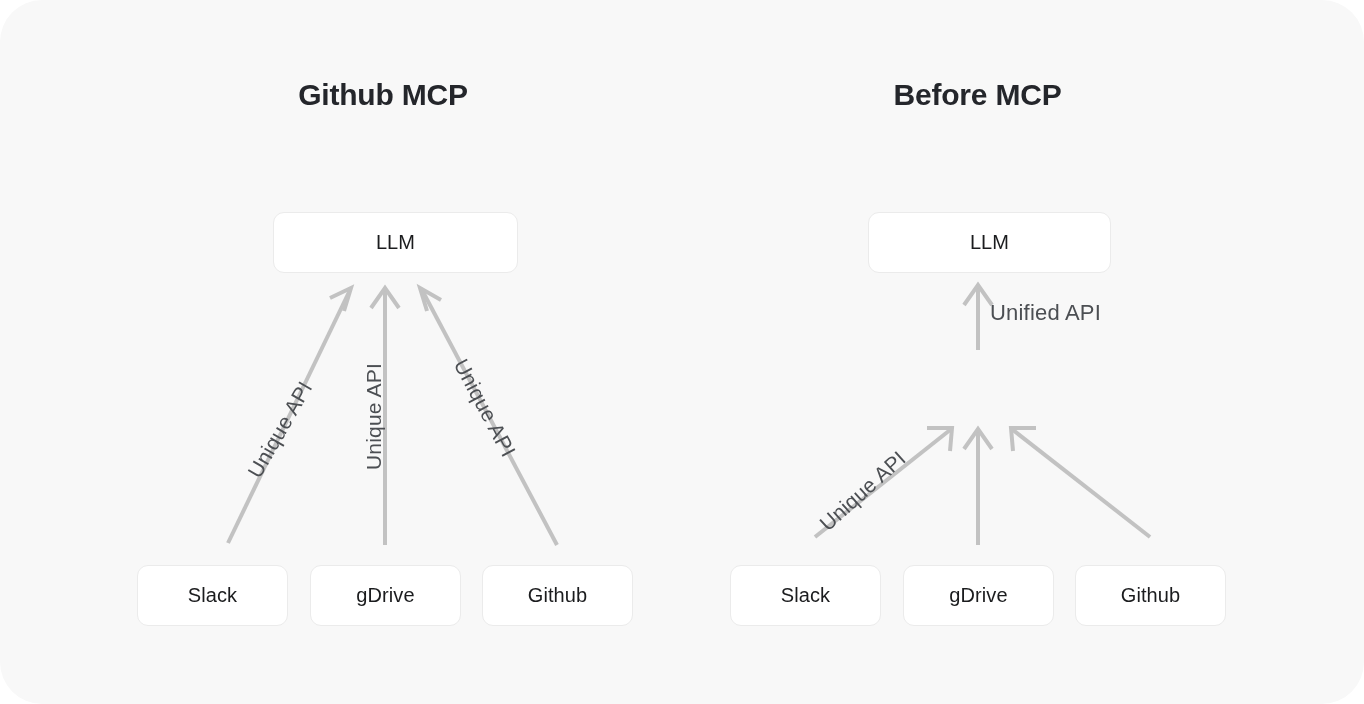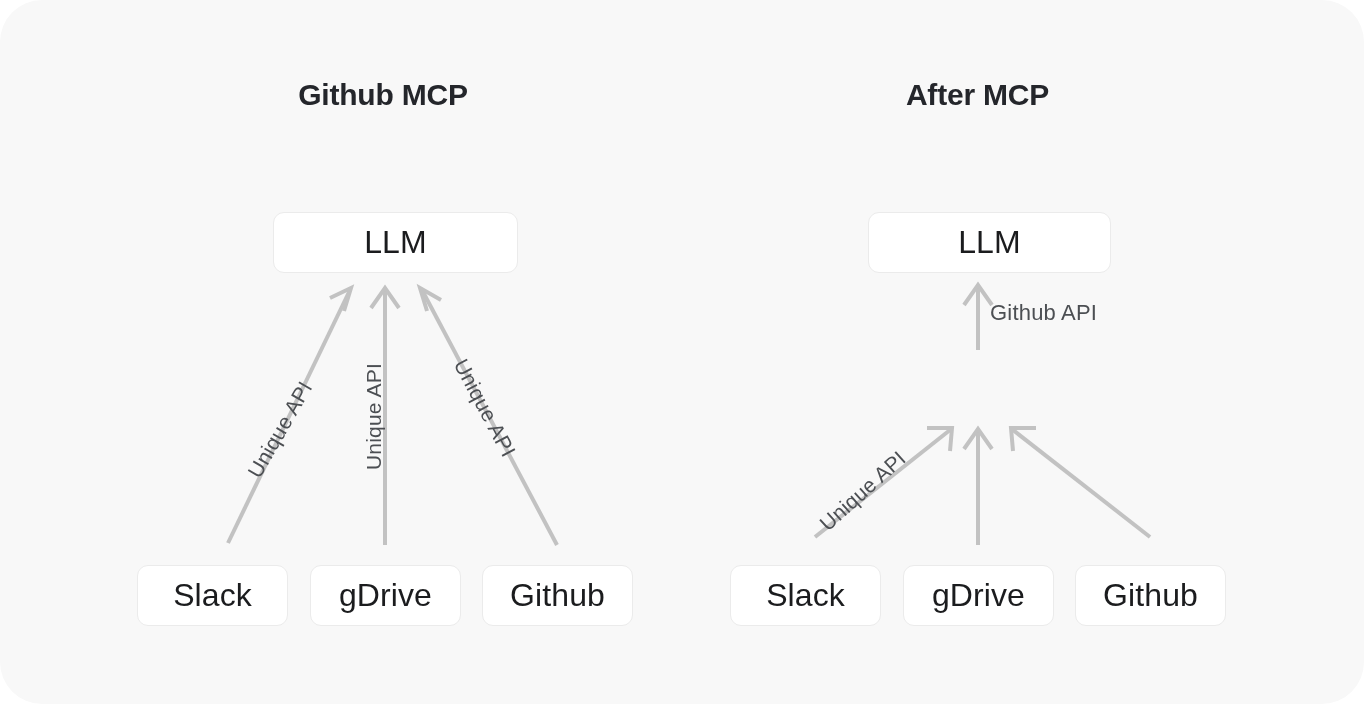--- a/index.html
+++ b/index.html
@@ -32,21 +32,21 @@
   .node {
     position: absolute;
     background: #ffffff;
     border: 1.5px solid #ebebeb;
     border-radius: 11px;
     display: flex;
     align-items: center;
     justify-content: center;
     box-sizing: border-box;
     color: #1b1c1e;
-    font-size: 32px;
+    font-size: 20px;
     letter-spacing: 0.1px;
   }
 
   
   #before-llm      { left: 273px; top: 212px; width: 245px; height: 61px; }
   #before-slack    { left: 137px; top: 565px; width: 151px; height: 61px; }
   #before-gdrive   { left: 310px; top: 565px; width: 151px; height: 61px; }
   #before-github   { left: 482px; top: 565px; width: 151px; height: 61px; }
 
   
@@ -87,21 +87,21 @@
   #lbl-after-unified {
     left: 990px; top: 300px; transform: none; font-size: 22px;
   }
 </style>
 </head>
 <body>
 
 <div id="canvas">
 
   <div class="panel-title" id="title-before">Github MCP</div>
-  <div class="panel-title" id="title-after">After MCP</div>
+  <div class="panel-title" id="title-after">Before MCP</div>
 
   <svg class="arrows" viewBox="0 0 1364 704" xmlns="http://www.w3.org/2000/svg">
 
     <g>
       <line class="arrow-line" x1="228" y1="543" x2="350" y2="290"></line>
       <polyline class="arrow-line" points="330,298 351,288 344,311"></polyline>
     </g>
 
     <g>
       <line class="arrow-line" x1="385" y1="545" x2="385" y2="289"></line>
@@ -143,16 +143,16 @@
   <div class="edge-label" id="lbl-before-1">Unique API</div>
   <div class="edge-label" id="lbl-before-2">Unique API</div>
   <div class="edge-label" id="lbl-before-3">Unique API</div>
 
   <div class="node" id="after-llm">LLM</div>
 
   <div class="node" id="after-slack">Slack</div>
   <div class="node" id="after-gdrive">gDrive</div>
   <div class="node" id="after-github">Github</div>
 
-  <div class="edge-label" id="lbl-after-unified">Github API</div>
+  <div class="edge-label" id="lbl-after-unified">Unified API</div>
   <div class="edge-label" id="lbl-after-1">Unique API</div>
 
 </div>
 
 </body></html>

